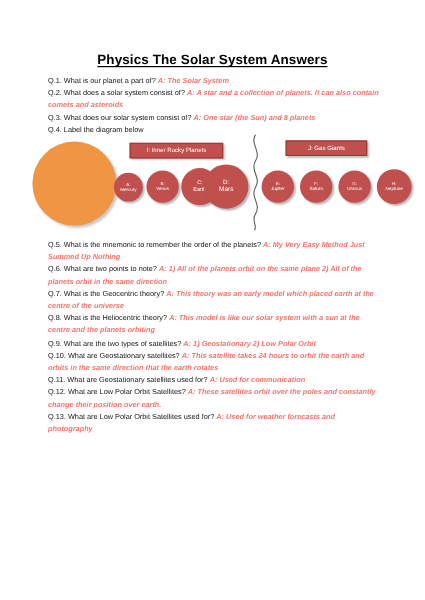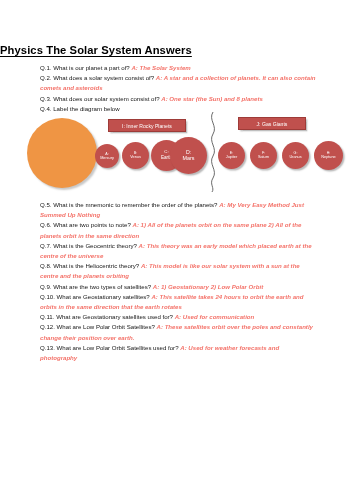--- a/index.html
+++ b/index.html
@@ -20,21 +20,21 @@
     height: 500px;
     background: #ffffff;
     box-sizing: border-box;
     padding: 0;
   }
   .doc-title {
     position: absolute;
     left: 0;
     right: 0;
     top: 44px;
-    text-align: left;
+    text-align: center;
     font-size: 11.2px;
     font-weight: bold;
     letter-spacing: 0.1px;
     text-decoration: underline;
     text-underline-offset: 2px;
     color: #000000;
   }
 
   
   .qa-block {

